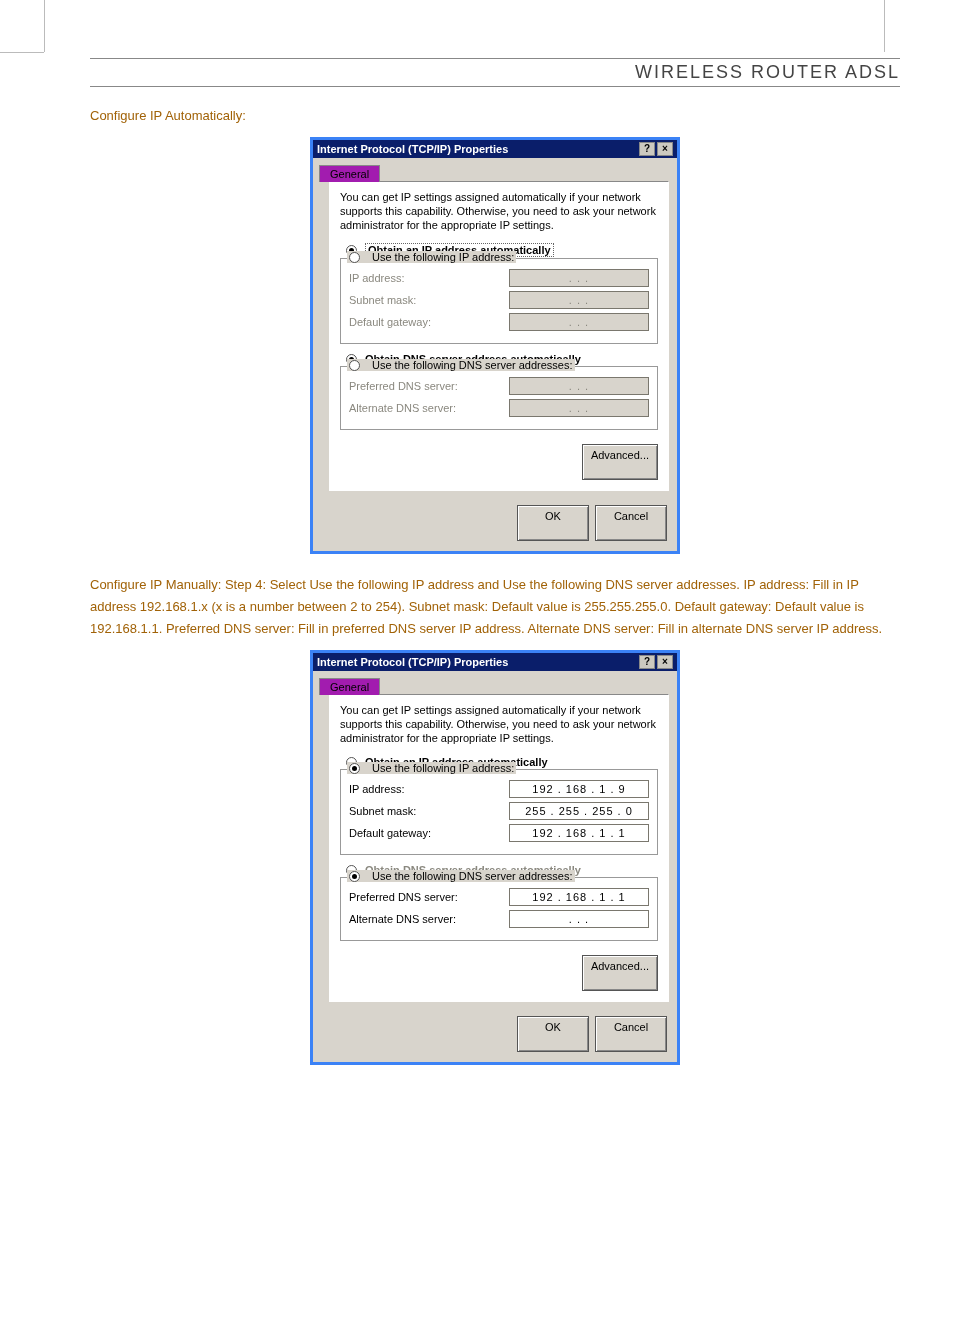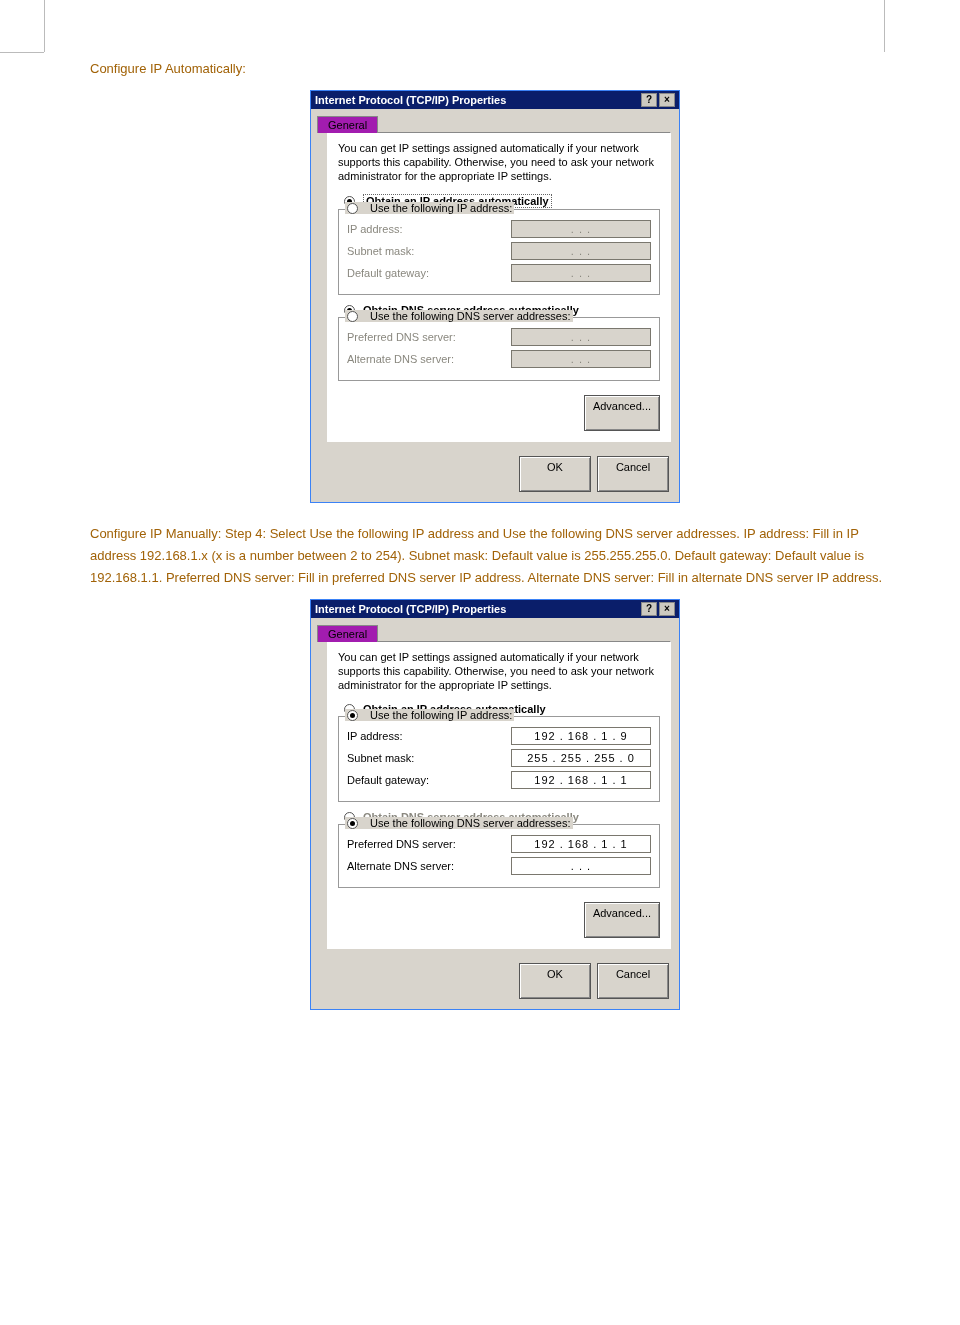--- a/index.html
+++ b/index.html
@@ -35,21 +35,21 @@
     color: #444;
   }
   .body-text {
     font-size: 13px;
     line-height: 22px;
     color: #a16207;
   }
   .dialog {
     width: 370px;
     margin: 10px auto 20px auto;
-    border: 1px solid #3b82f6;
+    border: 3px solid #3b82f6;
     background: #d8d4cc;
     font-family: Tahoma, Arial, sans-serif;
     font-size: 11px;
     position: relative;
   }
   .titlebar {
     background: #0a1e6a;
     background: linear-gradient(#0a1e6a,#0a1e6a);
     color: #fff;
     font-weight: bold;
@@ -153,20 +153,23 @@
 </head>
 <body>
 
 <div class="crop-v"></div>
 <div class="crop-h"></div>
 <div class="crop-v2"></div>
 <div class="crop-h2"></div>
 <div class="crop-v3"></div>
 
 <div class="page">
+  <div class="header-line">
+    <div class="header-title">WIRELESS ROUTER ADSL</div>
+  </div>
 
   <div class="body-text">Configure IP Automatically:</div>
 
   <div class="dialog">
     <div class="titlebar">
       <span>Internet Protocol (TCP/IP) Properties</span>
       <span class="titlebar-buttons">
         <span class="tb-btn">?</span>
         <span class="tb-btn">×</span>
       </span>

